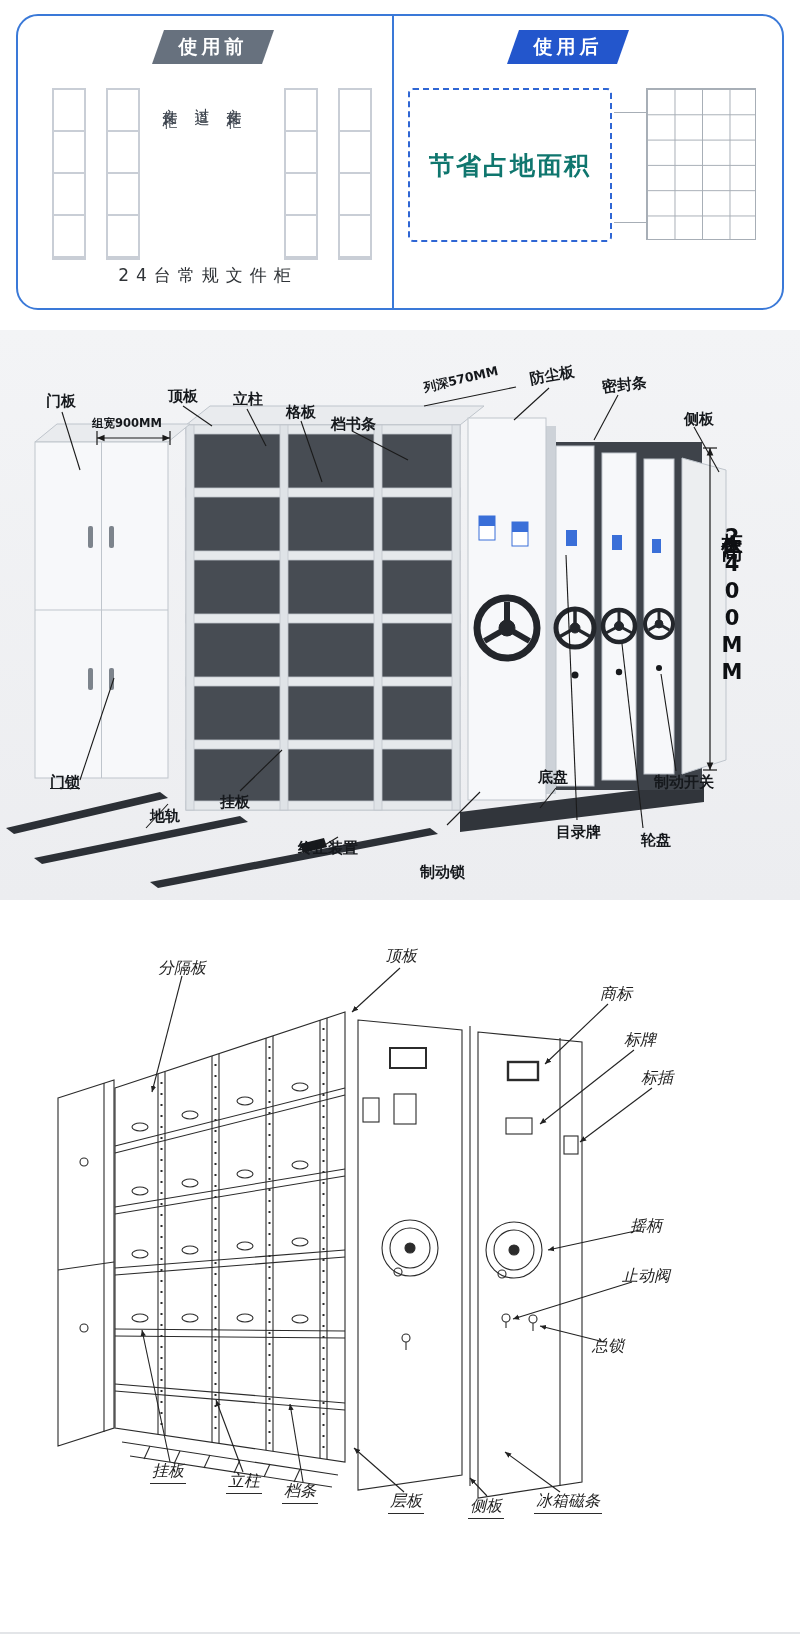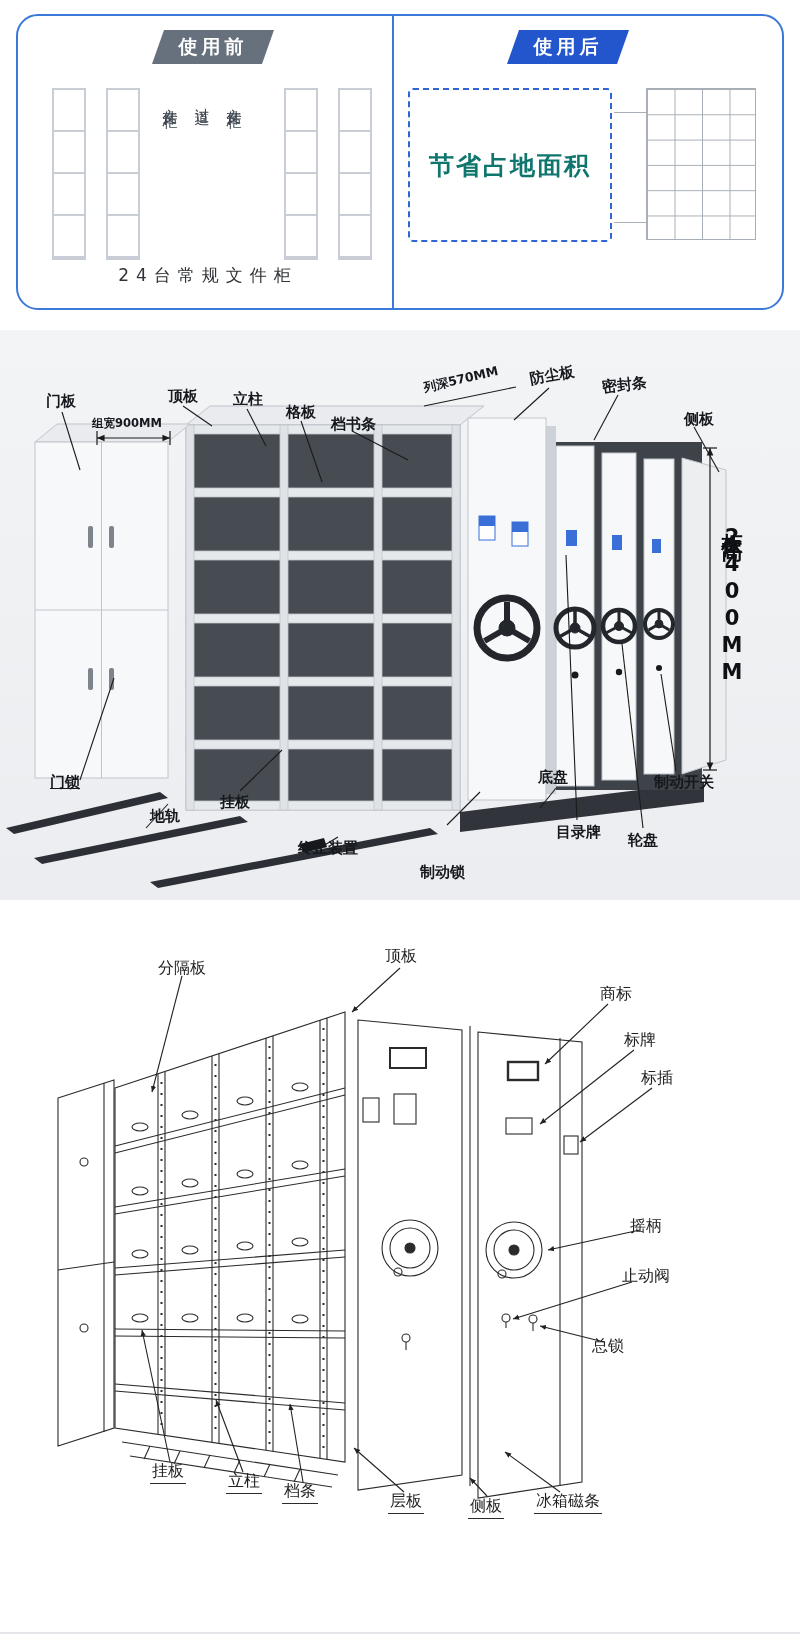--- a/index.html
+++ b/index.html
@@ -45,21 +45,21 @@
   .photo svg { position:absolute; left:0; top:0; }
   .m-lbl { position:absolute; font-size:15px; font-weight:600; color:#15181c; white-space:nowrap; }
   .m-dim { font-size:11.5px; font-weight:600; color:#15181c; position:absolute; white-space:nowrap; }
   .m-rot { transform:rotate(-13deg); transform-origin:left center; font-size:12.5px; }
   .m-rot2 { transform:rotate(-10deg); transform-origin:left center; }
   .m-rot3 { transform:rotate(-6deg); transform-origin:left center; }
   .m-vert { writing-mode:vertical-rl; text-orientation:upright; font-size:21px;
             font-weight:bold; letter-spacing:3px; color:#0e1013; }
 
   
-  .lined { position:absolute; left:0; top:930px; width:800px; height:660px; background:#fff; }
+  .lined { position:absolute; left:0; top:930px; width:800px; height:660px; background:#fff;font-style:italic; }
   .lined svg { position:absolute; left:0; top:0; }
   .b-lbl { position:absolute; font-size:16px; color:#1f1f1f; white-space:nowrap; }
   .b-lbl.u { border-bottom:1.5px solid #2b2b2b; padding:0 2px 1px; }
 
   .footer-line { position:absolute; left:0; top:1632px; width:800px; height:2px; background:#e3e5e8; }
 </style>
 </head>
 <body>
 
 <section class="cmp">
@@ -220,21 +220,21 @@
   <div class="m-lbl m-rot3" style="left:602px; top:48px;">密封条</div>
   <div class="m-lbl" style="left:684px; top:80px;">侧板</div>
   <div class="m-vert" style="position:absolute; left:718px; top:186px;">柜体高2400MM</div>
   <div class="m-lbl" style="left:50px;  top:443px;text-decoration:underline;">门锁</div>
   <div class="m-lbl" style="left:150px; top:477px;">地轨</div>
   <div class="m-lbl" style="left:220px; top:463px;">挂板</div>
   <div class="m-lbl" style="left:298px; top:509px;">终止装置</div>
   <div class="m-lbl" style="left:420px; top:498px;margin-top:35px;">制动锁</div>
   <div class="m-lbl" style="left:538px; top:438px;">底盘</div>
   <div class="m-lbl" style="left:556px; top:493px;">目录牌</div>
-  <div class="m-lbl" style="left:628px; top:501px;text-align:center;">轮盘</div>
+  <div class="m-lbl" style="left:641px; top:501px;text-align:center;">轮盘</div>
   <div class="m-lbl" style="left:654px; top:443px;">制动开关</div>
 </section>
 
 <section class="lined">
   <svg width="800" height="660" viewBox="0 0 800 660">
     <defs>
       <marker id="arr2" viewBox="0 0 10 10" refX="8" refY="5" markerWidth="7" markerHeight="7" orient="auto">
         <path d="M0,1.5 L8,5 L0,8.5 z" fill="#222222"></path>
       </marker>
     </defs>

